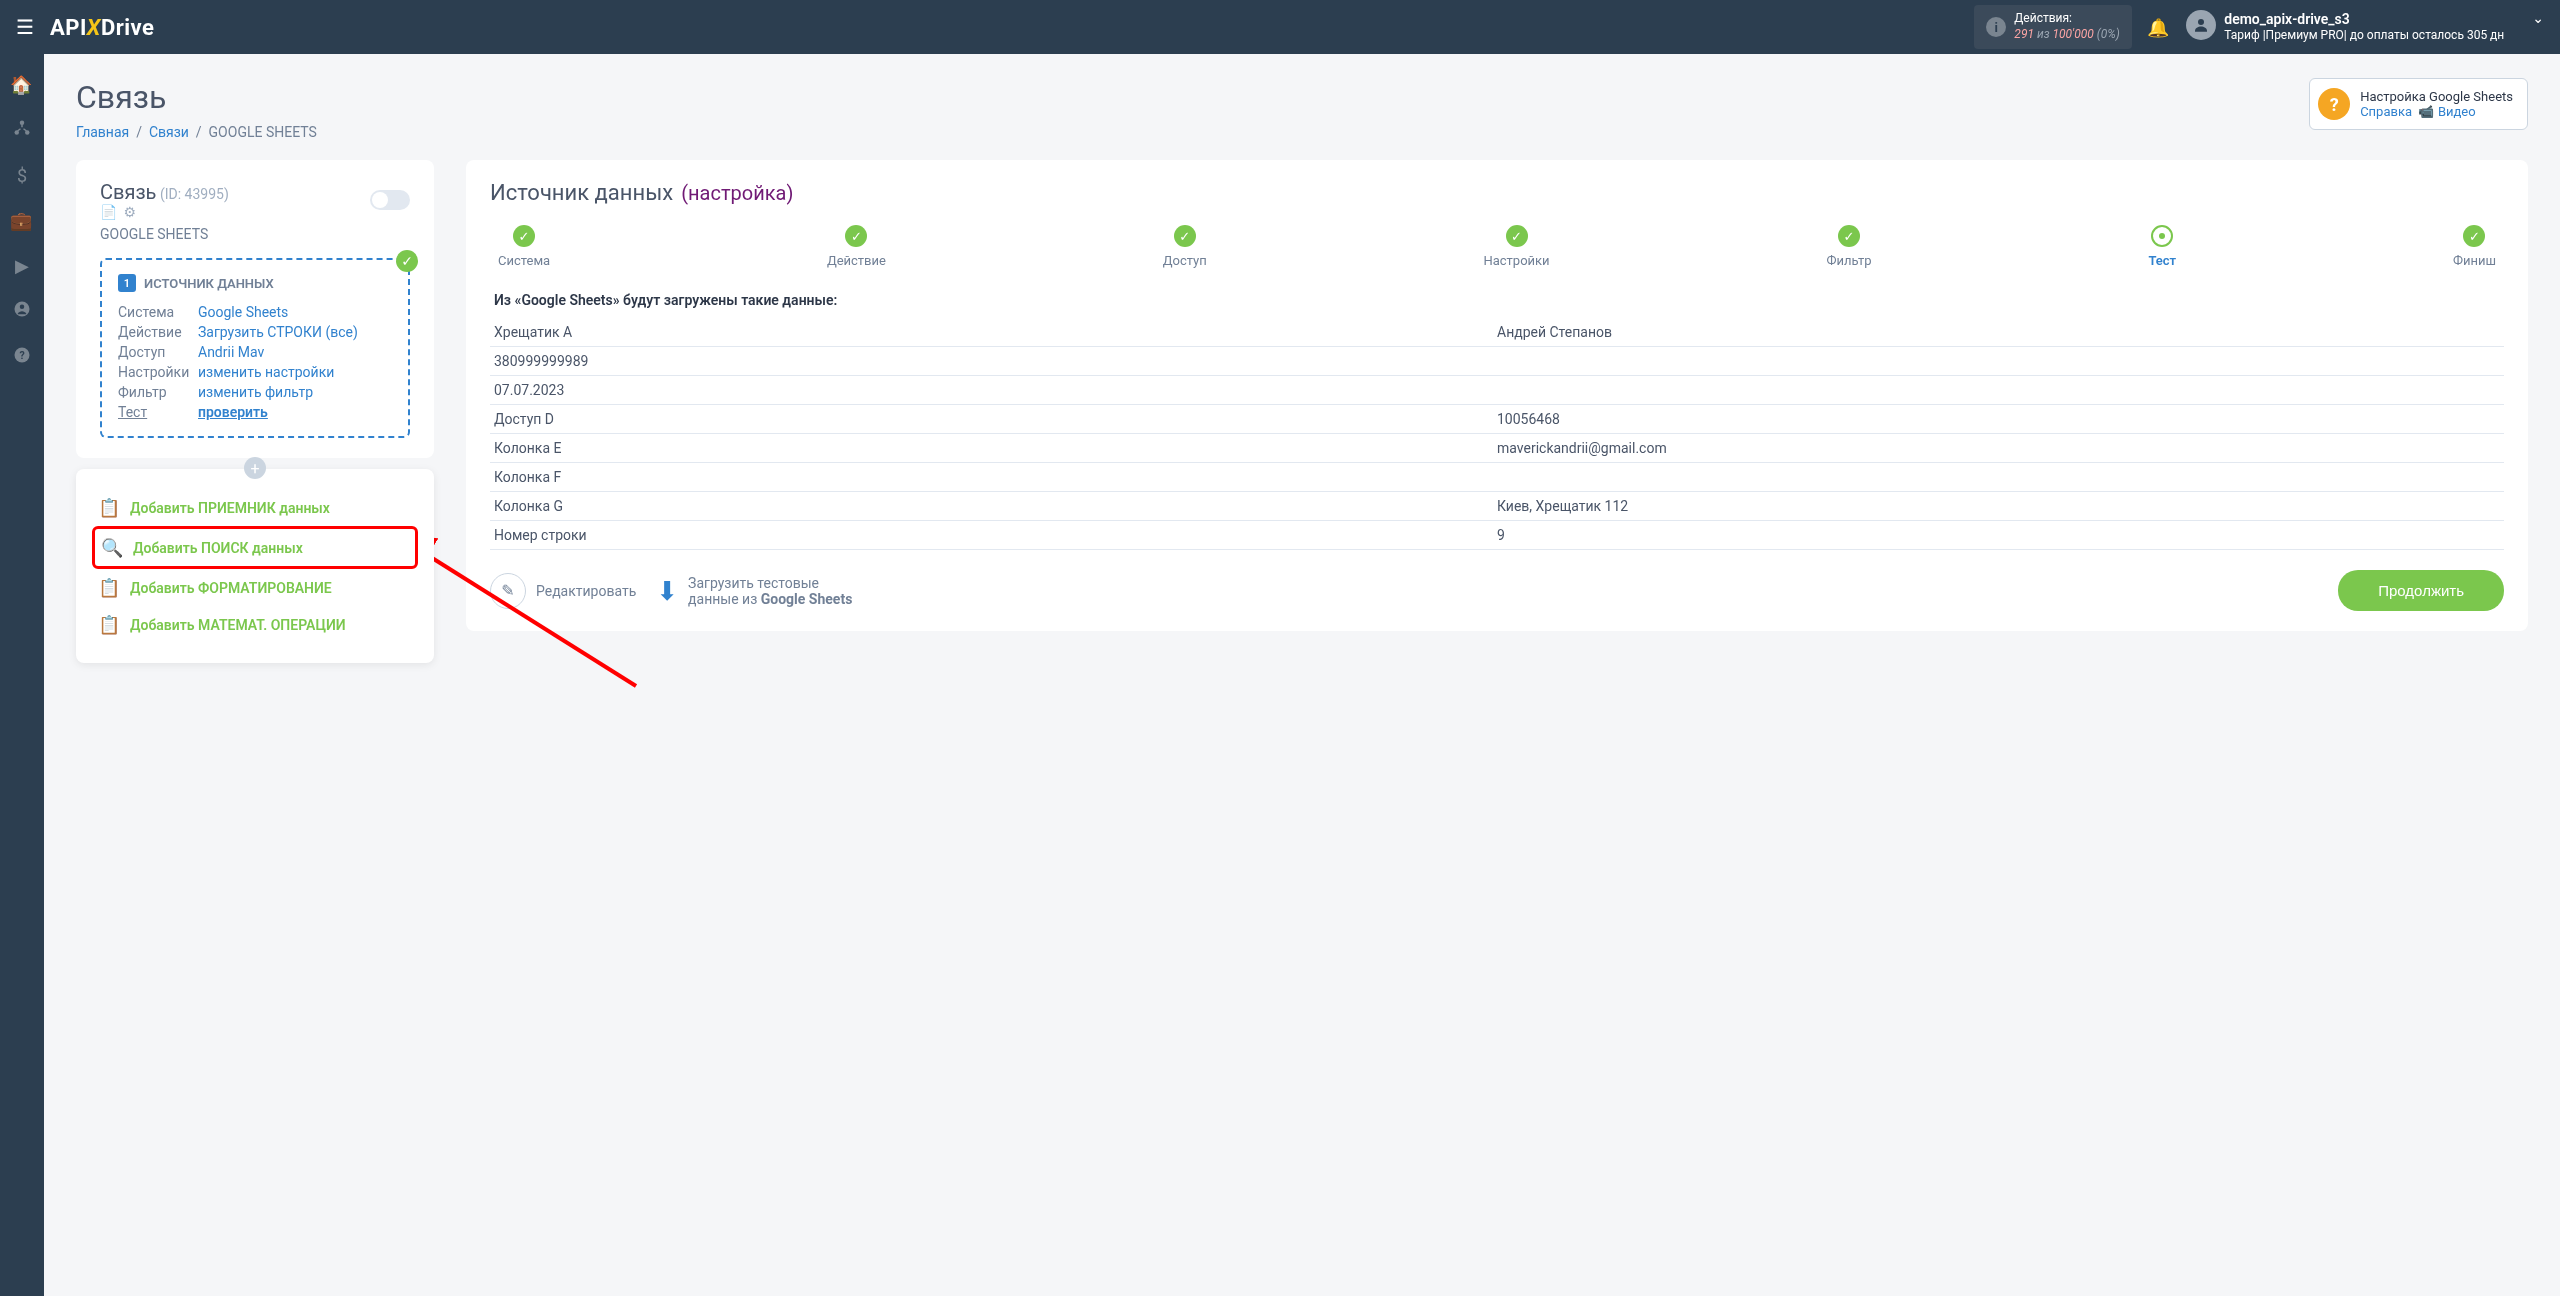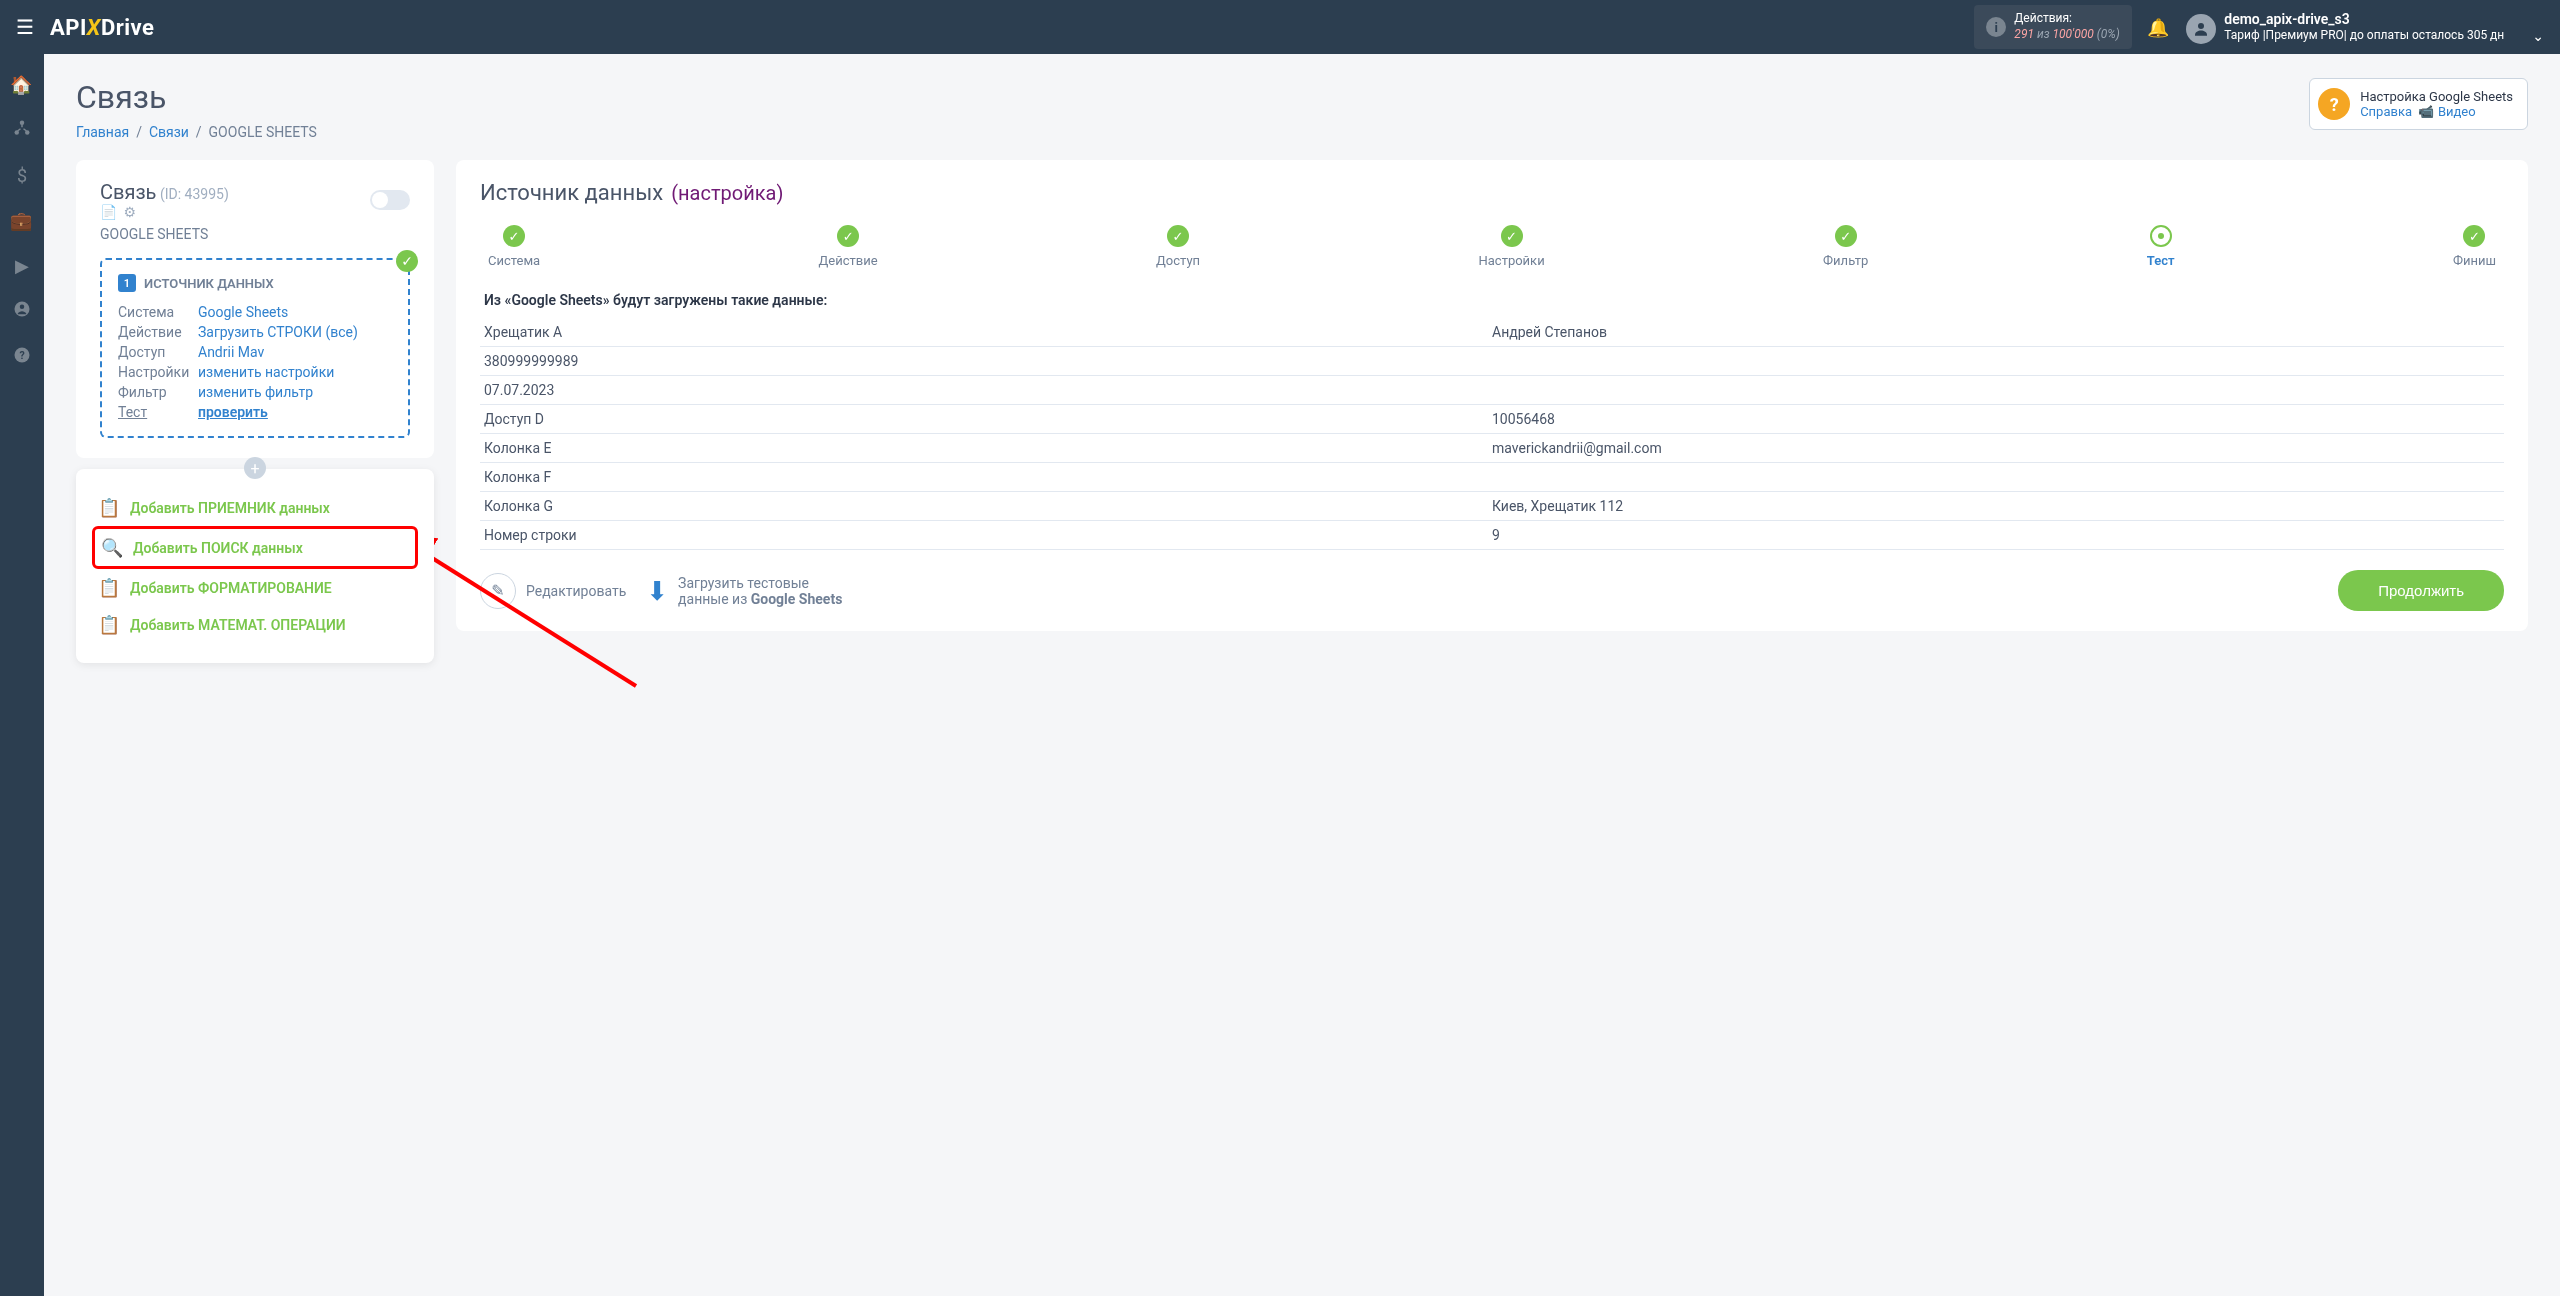--- a/index.html
+++ b/index.html
@@ -8,37 +8,37 @@
 .hamburger { margin-right: 16px; font-size: 20px; cursor: pointer; }
 .logo { font-size: 22px; font-weight: 700; letter-spacing: 0.5px; }
 .logo .x { color: #f5c518; font-style: italic; }
 .top-spacer { flex: 1; }
 .actions-box { background: #3b4a5a; border-radius: 4px; padding: 6px 12px; display: flex; align-items: center; gap: 8px; margin-right: 16px; }
 .info-icon { width: 20px; height: 20px; border-radius: 50%; background: #7a8590; color: #2c3e50; display: flex; align-items: center; justify-content: center; font-weight: 700; font-size: 13px; }
 .actions-text { font-size: 12px; line-height: 1.3; }
 .actions-text .green { color: #fca5a5; font-style: italic; }
 .actions-text .grey { color: #9aa5b1; font-style: italic; }
 .bell { font-size: 18px; margin-right: 16px; cursor: pointer; }
-.user-block { display: flex; align-items: flex-end; gap: 8px; cursor: pointer; }
+.user-block { display: flex; align-items: flex-start; gap: 8px; cursor: pointer; }
 .user-avatar { width: 30px; height: 30px; border-radius: 50%; background: #9aa5b1; display: flex; align-items: center; justify-content: center; }
 .user-text { font-size: 12px; line-height: 1.3; }
 .user-text .name { font-weight: 600; font-size: 14px; }
 .chevron { margin-left: 20px; font-size: 14px; }
 .layout { display: flex; height: calc(100vh - 54px); }
 .side-nav { width: 44px; background: #2c3e50; display: flex; flex-direction: column; align-items: center; padding-top: 20px; gap: 24px; }
 .side-nav .nav-icon { color: #7a8590; font-size: 18px; cursor: pointer; }
 .main { flex: 1; padding: 24px 32px; overflow: auto; position: relative; }
 .page-head { display: flex; justify-content: space-between; align-items: flex-start; margin-bottom: 20px; }
 .page-title { font-size: 32px; color: #4a5568; font-weight: 400; }
 .breadcrumb { margin-top: 8px; color: #718096; font-size: 14px; }
 .breadcrumb a { color: #3182ce; text-decoration: none; }
 .help-box { background: #fff; border: 1px solid #cbd5e0; border-radius: 6px; padding: 10px 14px 10px 50px; position: relative; font-size: 13px; }
 .help-box .q { position: absolute; left: 8px; top: 50%; transform: translateY(-50%); width: 32px; height: 32px; border-radius: 50%; background: #f5a623; color: #fff; display: flex; align-items: center; justify-content: center; font-weight: 700; font-size: 18px; }
 .help-box a { color: #3182ce; text-decoration: none; }
-.content-row { display: flex; gap: 22px; }
+.content-row { display: flex; gap: 32px; }
 .left-col { width: 358px; }
 .right-col { flex: 1; }
 .card { background: #fff; border-radius: 8px; padding: 20px 24px; }
 .conn-head { display: flex; align-items: center; justify-content: space-between; margin-bottom: 6px; }
 .conn-title { font-size: 20px; color: #4a5568; font-weight: 400; }
 .conn-id { color: #a0aec0; }
 .conn-icons { display: flex; align-items: center; gap: 6px; color: #a0aec0; }
 .toggle { width: 40px; height: 20px; border-radius: 10px; background: #e2e8f0; position: relative; cursor: pointer; }
 .toggle::after { content: ""; width: 16px; height: 16px; border-radius: 50%; background: #fff; position: absolute; top: 2px; left: 2px; }
 .conn-sub { color: #718096; font-size: 14px; margin-bottom: 16px; }

